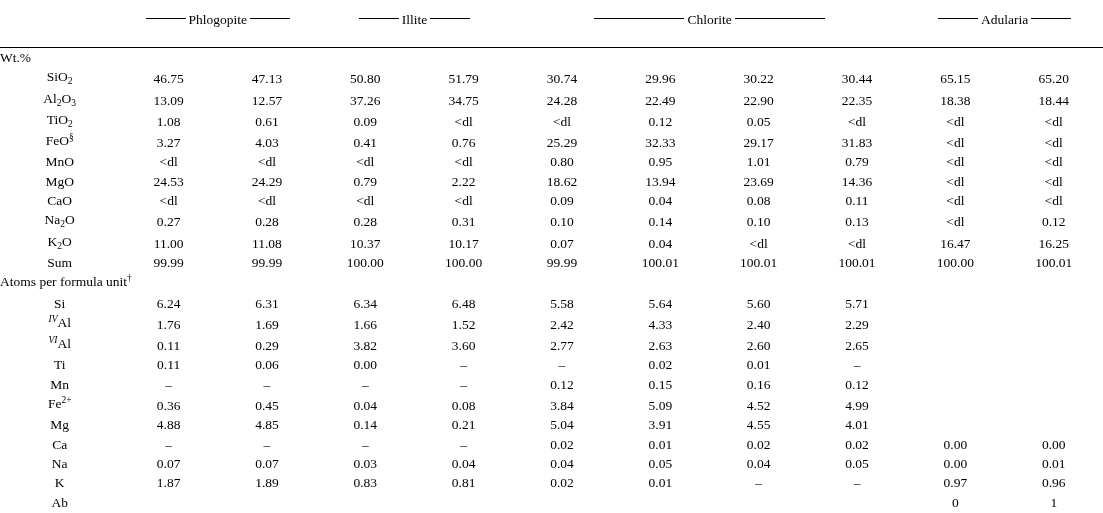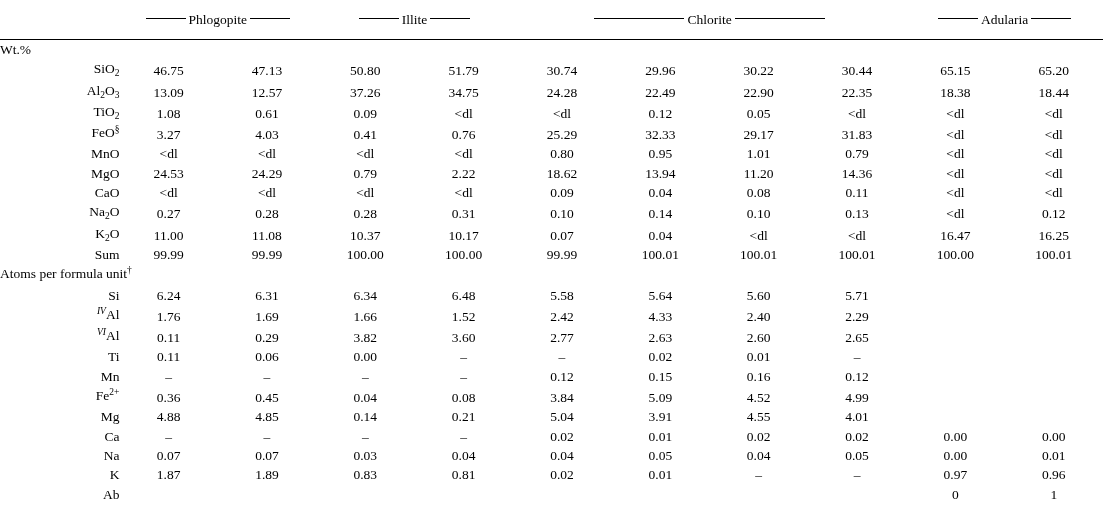--- a/index.html
+++ b/index.html
@@ -33,21 +33,21 @@
     white-space: nowrap;
   }
   
   col.c-label { width: 119px; }
   col.c-num   { width: 98px; }
 
   tr.grouphdr td {
     height: 28px;
     text-align: center;
     font-size: 13.5px;
-    padding-bottom: 10px;
+    padding-bottom: 18px;
   }
   .grouplabel {
     display: block;
     position: relative;
     text-align: center;
   }
   .grouplabel .rule-left,
   .grouplabel .rule-right {
     display: inline-block;
     height: 1px;
@@ -58,21 +58,21 @@
   tr.rule-row td {
     border-bottom: 1.1px solid #000;
     height: 1px;
     padding: 0;
   }
   tr.datarow td {
     height: 19.3px;
     line-height: 19.3px;
   }
   td.label {
-    text-align: right;
+    text-align: center;
     padding-left: 2px;
   }
   td.num {
     text-align: center;
   }
   sub { font-size: 9.5px; vertical-align: baseline; position: relative; top: 3px; }
   sup { font-size: 9.5px; vertical-align: baseline; position: relative; top: -5px; }
   .presup { font-size: 9.5px; position: relative; top: -5px; font-style: italic; }
   .sectionhdr td { text-align: left; padding-left: 2px; }
 </style>
@@ -192,21 +192,21 @@
           <td class="num">&lt;dl</td>
         </tr>
         <tr class="datarow">
           <td class="label"><span>MgO</span></td>
           <td class="num">24.53</td>
           <td class="num">24.29</td>
           <td class="num">0.79</td>
           <td class="num">2.22</td>
           <td class="num">18.62</td>
           <td class="num">13.94</td>
-          <td class="num">11.20</td>
+          <td class="num">23.69</td>
           <td class="num">14.36</td>
           <td class="num">&lt;dl</td>
           <td class="num">&lt;dl</td>
         </tr>
         <tr class="datarow">
           <td class="label"><span>CaO</span></td>
           <td class="num">&lt;dl</td>
           <td class="num">&lt;dl</td>
           <td class="num">&lt;dl</td>
           <td class="num">&lt;dl</td>

